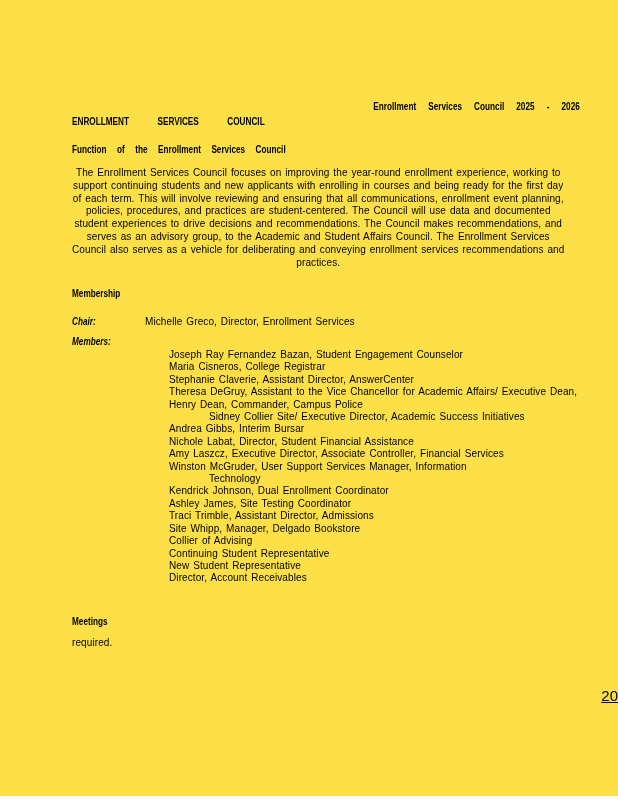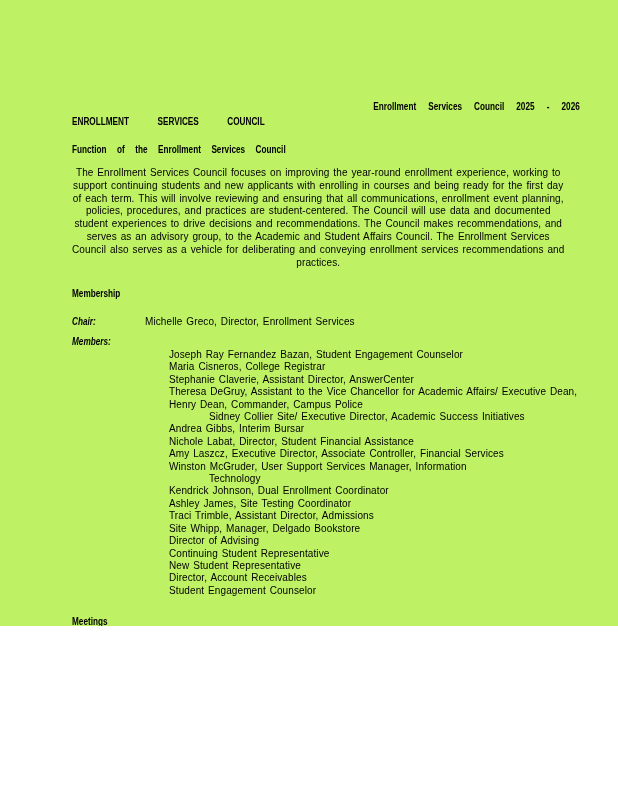--- a/index.html
+++ b/index.html
@@ -1,20 +1,20 @@
 <!DOCTYPE html>
 <html><head>
 <meta charset="utf-8">
 <style>
   html,body{margin:0;padding:0;background:#fff;}
   .page{
     position:relative;
     width:618px;
-    height:626px;
-    background:#bef264;
+    height:796px;
+    background:#fde047;
     font-family:"Liberation Sans", sans-serif;
     color:#000;
     overflow:hidden;
   }
   
   .condensed{
     display:inline-block;
     font-weight:bold;
     transform:scaleX(0.82);
     transform-origin:left center;
@@ -94,25 +94,24 @@
       <div class="member-line ind1">Sidney Collier Site/ Executive Director, Academic Success Initiatives</div>
       <div class="member-line">Andrea Gibbs, Interim Bursar</div>
       <div class="member-line">Nichole Labat, Director, Student Financial Assistance</div>
       <div class="member-line">Amy Laszcz, Executive Director, Associate Controller, Financial Services</div>
       <div class="member-line">Winston McGruder, User Support Services Manager, Information</div>
       <div class="member-line ind1">Technology</div>
       <div class="member-line">Kendrick Johnson, Dual Enrollment Coordinator</div>
       <div class="member-line">Ashley James, Site Testing Coordinator</div>
       <div class="member-line">Traci Trimble, Assistant Director, Admissions</div>
       <div class="member-line">Site Whipp, Manager, Delgado Bookstore</div>
-      <div class="member-line">Director of Advising</div>
+      <div class="member-line">Collier of Advising</div>
       <div class="member-line">Continuing Student Representative</div>
       <div class="member-line">New Student Representative</div>
       <div class="member-line">Director, Account Receivables</div>
-      <div class="member-line">Student Engagement Counselor</div>
     </div>
 
   <div class="meetings-h condensed">Meetings</div>
 
   <div class="para-meet body-text">
 
       <div class="para-line">required.</div>
     </div>
 
   <div class="page-num">20</div>

